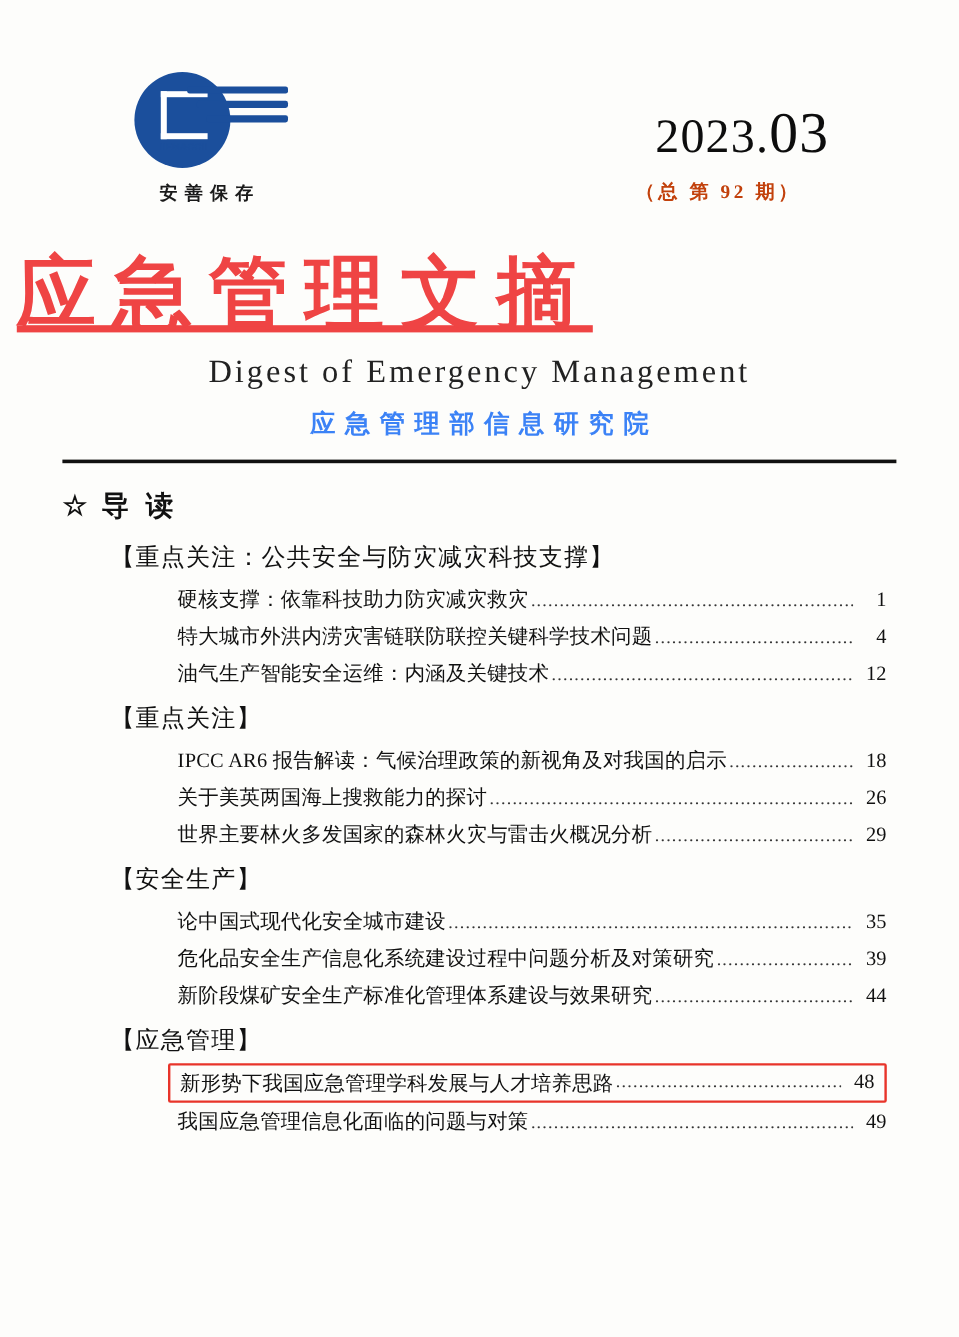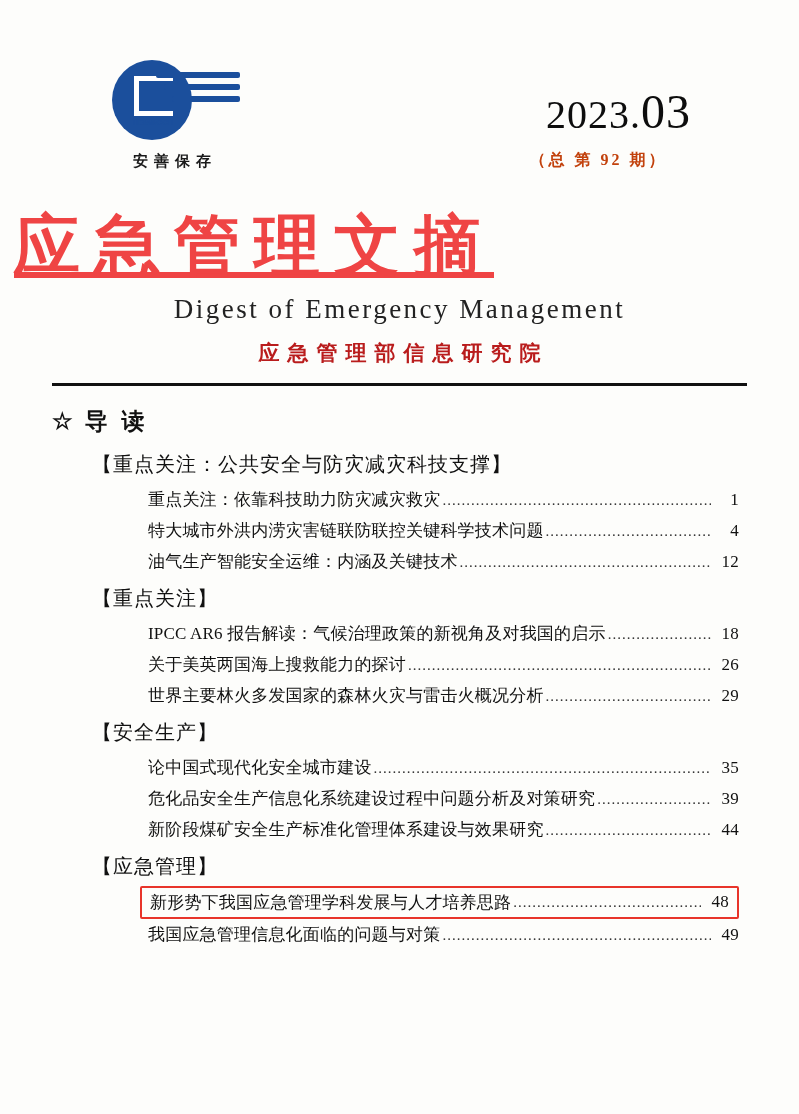--- a/index.html
+++ b/index.html
@@ -134,21 +134,21 @@
     color: #222;
     font-family: "Liberation Serif", serif;
   }
   .publisher {
     text-align: center;
     font-size: 21px;
     font-weight: bold;
     letter-spacing: 8px;
     padding-left: 8px;
     margin-top: 14px;
-    color: #b91c1c;
+    color: #3b82f6;
   }
   .rule {
     margin: 16px 52px 0 52px;
     border-top: 3px solid #111;
   }
 
   
   .toc {
     margin: 20px 52px 0 52px;
   }
@@ -240,21 +240,21 @@
   <div class="rule"></div>
 
   <div class="toc">
     <div class="toc-heading">
       <span class="star">☆</span><span>导 读</span>
     </div>
 
     <div class="section">
       <div class="section-title">【重点关注：公共安全与防灾减灾科技支撑】</div>
       <div class="entry">
-        <span class="label">重点关注：依靠科技助力防灾减灾救灾</span>
+        <span class="label">硬核支撑：依靠科技助力防灾减灾救灾</span>
         <span class="dots">......................................................................................................</span>
         <span class="page-no">1</span>
       </div>
       <div class="entry">
         <span class="label">特大城市外洪内涝灾害链联防联控关键科学技术问题</span>
         <span class="dots">......................................................................................................</span>
         <span class="page-no">4</span>
       </div>
       <div class="entry">
         <span class="label">油气生产智能安全运维：内涵及关键技术</span>

